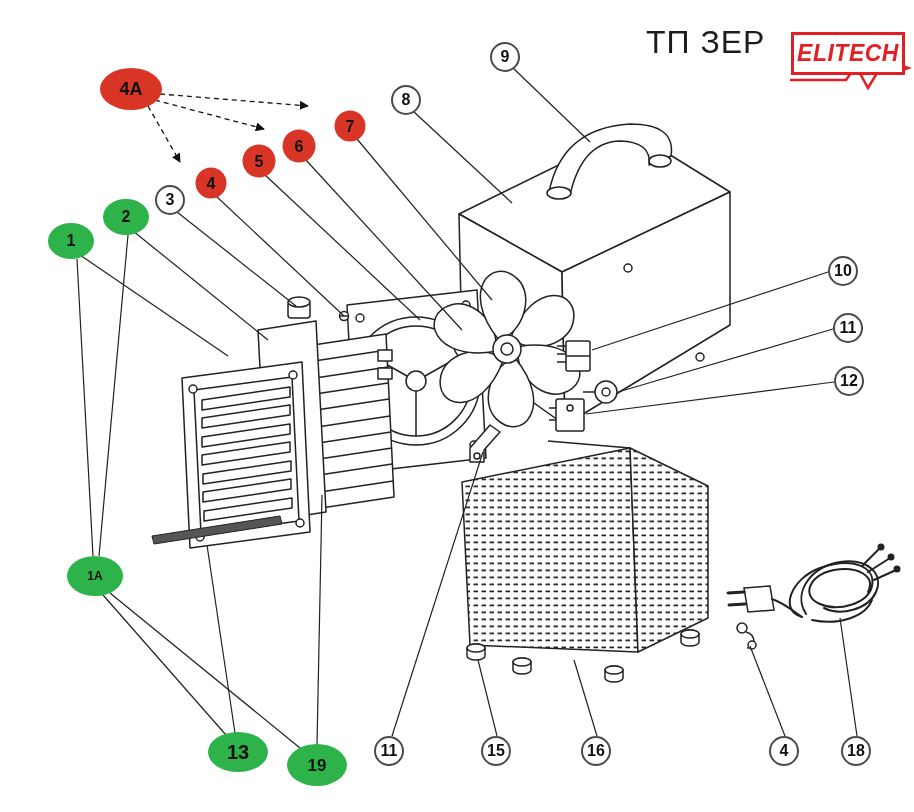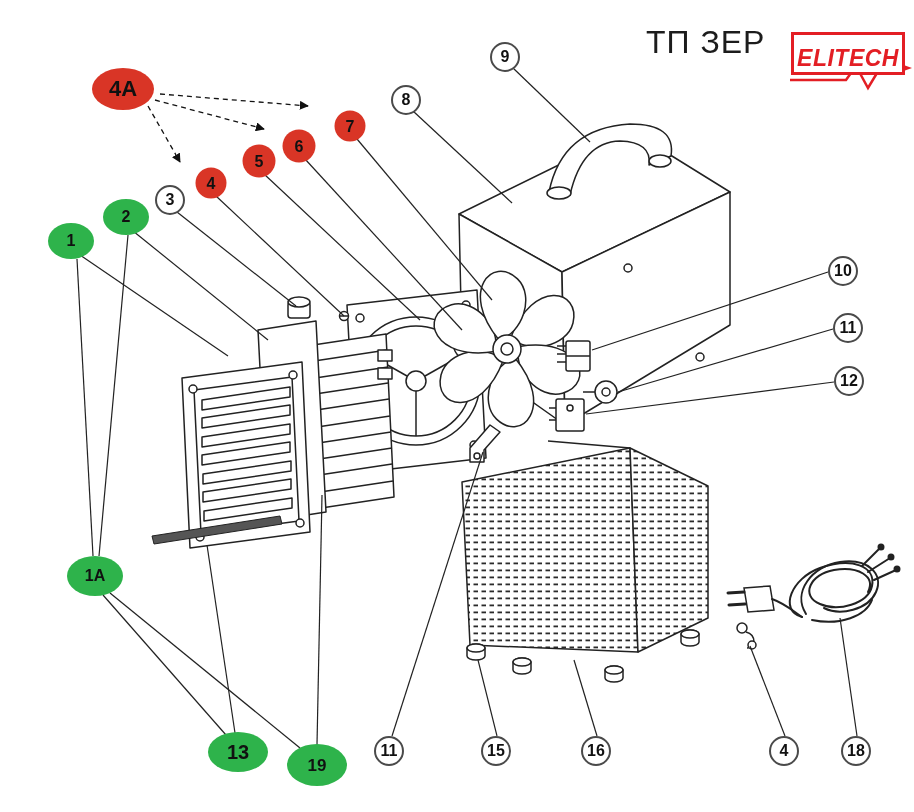--- a/index.html
+++ b/index.html
@@ -1,21 +1,21 @@
 <!DOCTYPE html>
 <html style="--red_balloon: #d93526; --green_balloon: #2eb34b; --brand_red: #e31e24; --line_color: #222222;"><head>
 <meta charset="utf-8">
 <style>
   *{box-sizing:border-box;margin:0;padding:0}
   html,body{background:#fff}
   body{font-family:"Liberation Sans",sans-serif;}
   .stage{position:relative;width:914px;height:812px;background:#fff;overflow:hidden}
   .drawing{position:absolute;left:0;top:0;width:914px;height:812px}
   .title{position:absolute;left:646px;top:24px;font-size:32px;font-weight:500;color:#1c1c1c;letter-spacing:1px;white-space:nowrap}
-  .brand-box{position:absolute;left:791px;top:32px;width:114px;height:43px;border:3px solid var(--brand_red,#e31e24);display:flex;align-items:flex-end;justify-content:center;background:#fff}
+  .brand-box{position:absolute;left:791px;top:32px;width:114px;height:43px;border:3px solid var(--brand_red,#e31e24);display:flex;align-items:center;justify-content:center;background:#fff}
   .brand-text{color:var(--brand_red,#e31e24);font-weight:800;font-style:italic;font-size:23px;letter-spacing:.5px}
   .callout{position:absolute;transform:translate(-50%,-50%);display:flex;align-items:center;justify-content:center;border-radius:50%;color:#111;line-height:1;font-weight:600}
   .callout.white{width:30px;height:30px;background:#fff;border:2px solid #4a4a4a;font-size:16px}
   .callout.red{background:var(--red_balloon,#d93526);font-size:16px;font-weight:700}
   .callout.green{background:var(--green_balloon,#2eb34b);font-size:16px;font-weight:700}
 </style>
 </head>
 <body>
 
 <div class="stage">
@@ -224,30 +224,30 @@
 
   <div class="title">ТП ЗЕР</div>
   <div class="brand-box">
     <span class="brand-text">ELITECH</span>
   </div>
 
   <div class="callout green" style="left:71px;top:241px;width:46px;height:36px">1</div>
   <div class="callout green" style="left:126px;top:217px;width:46px;height:36px">2</div>
   <div class="callout white" style="left:170px;top:200px">3</div>
   <div class="callout red" style="left:211px;top:183px;width:31px;height:31px">4</div>
-  <div class="callout red" style="left:123px;top:89px;width:62px;height:42px;font-size:22px">4A</div>
+  <div class="callout red" style="left:131px;top:89px;width:62px;height:42px;font-size:18px">4A</div>
   <div class="callout red" style="left:259px;top:161px;width:33px;height:33px">5</div>
   <div class="callout red" style="left:299px;top:146px;width:33px;height:33px">6</div>
   <div class="callout red" style="left:350px;top:126px;width:31px;height:31px">7</div>
   <div class="callout white" style="left:406px;top:100px">8</div>
   <div class="callout white" style="left:505px;top:57px">9</div>
   <div class="callout white" style="left:843px;top:271px">10</div>
   <div class="callout white" style="left:848px;top:328px">11</div>
   <div class="callout white" style="left:849px;top:381px">12</div>
-  <div class="callout green" style="left:95px;top:576px;width:56px;height:40px;font-size:16px">1A</div>
+  <div class="callout green" style="left:95px;top:576px;width:56px;height:40px;font-size:12px">1A</div>
   <div class="callout green" style="left:238px;top:752px;width:60px;height:40px;font-size:20px">13</div>
   <div class="callout green" style="left:317px;top:765px;width:60px;height:42px;font-size:17px">19</div>
   <div class="callout white" style="left:389px;top:751px">11</div>
   <div class="callout white" style="left:496px;top:751px">15</div>
   <div class="callout white" style="left:596px;top:751px">16</div>
   <div class="callout white" style="left:784px;top:751px">4</div>
   <div class="callout white" style="left:856px;top:751px">18</div>
 
 </div>
 

